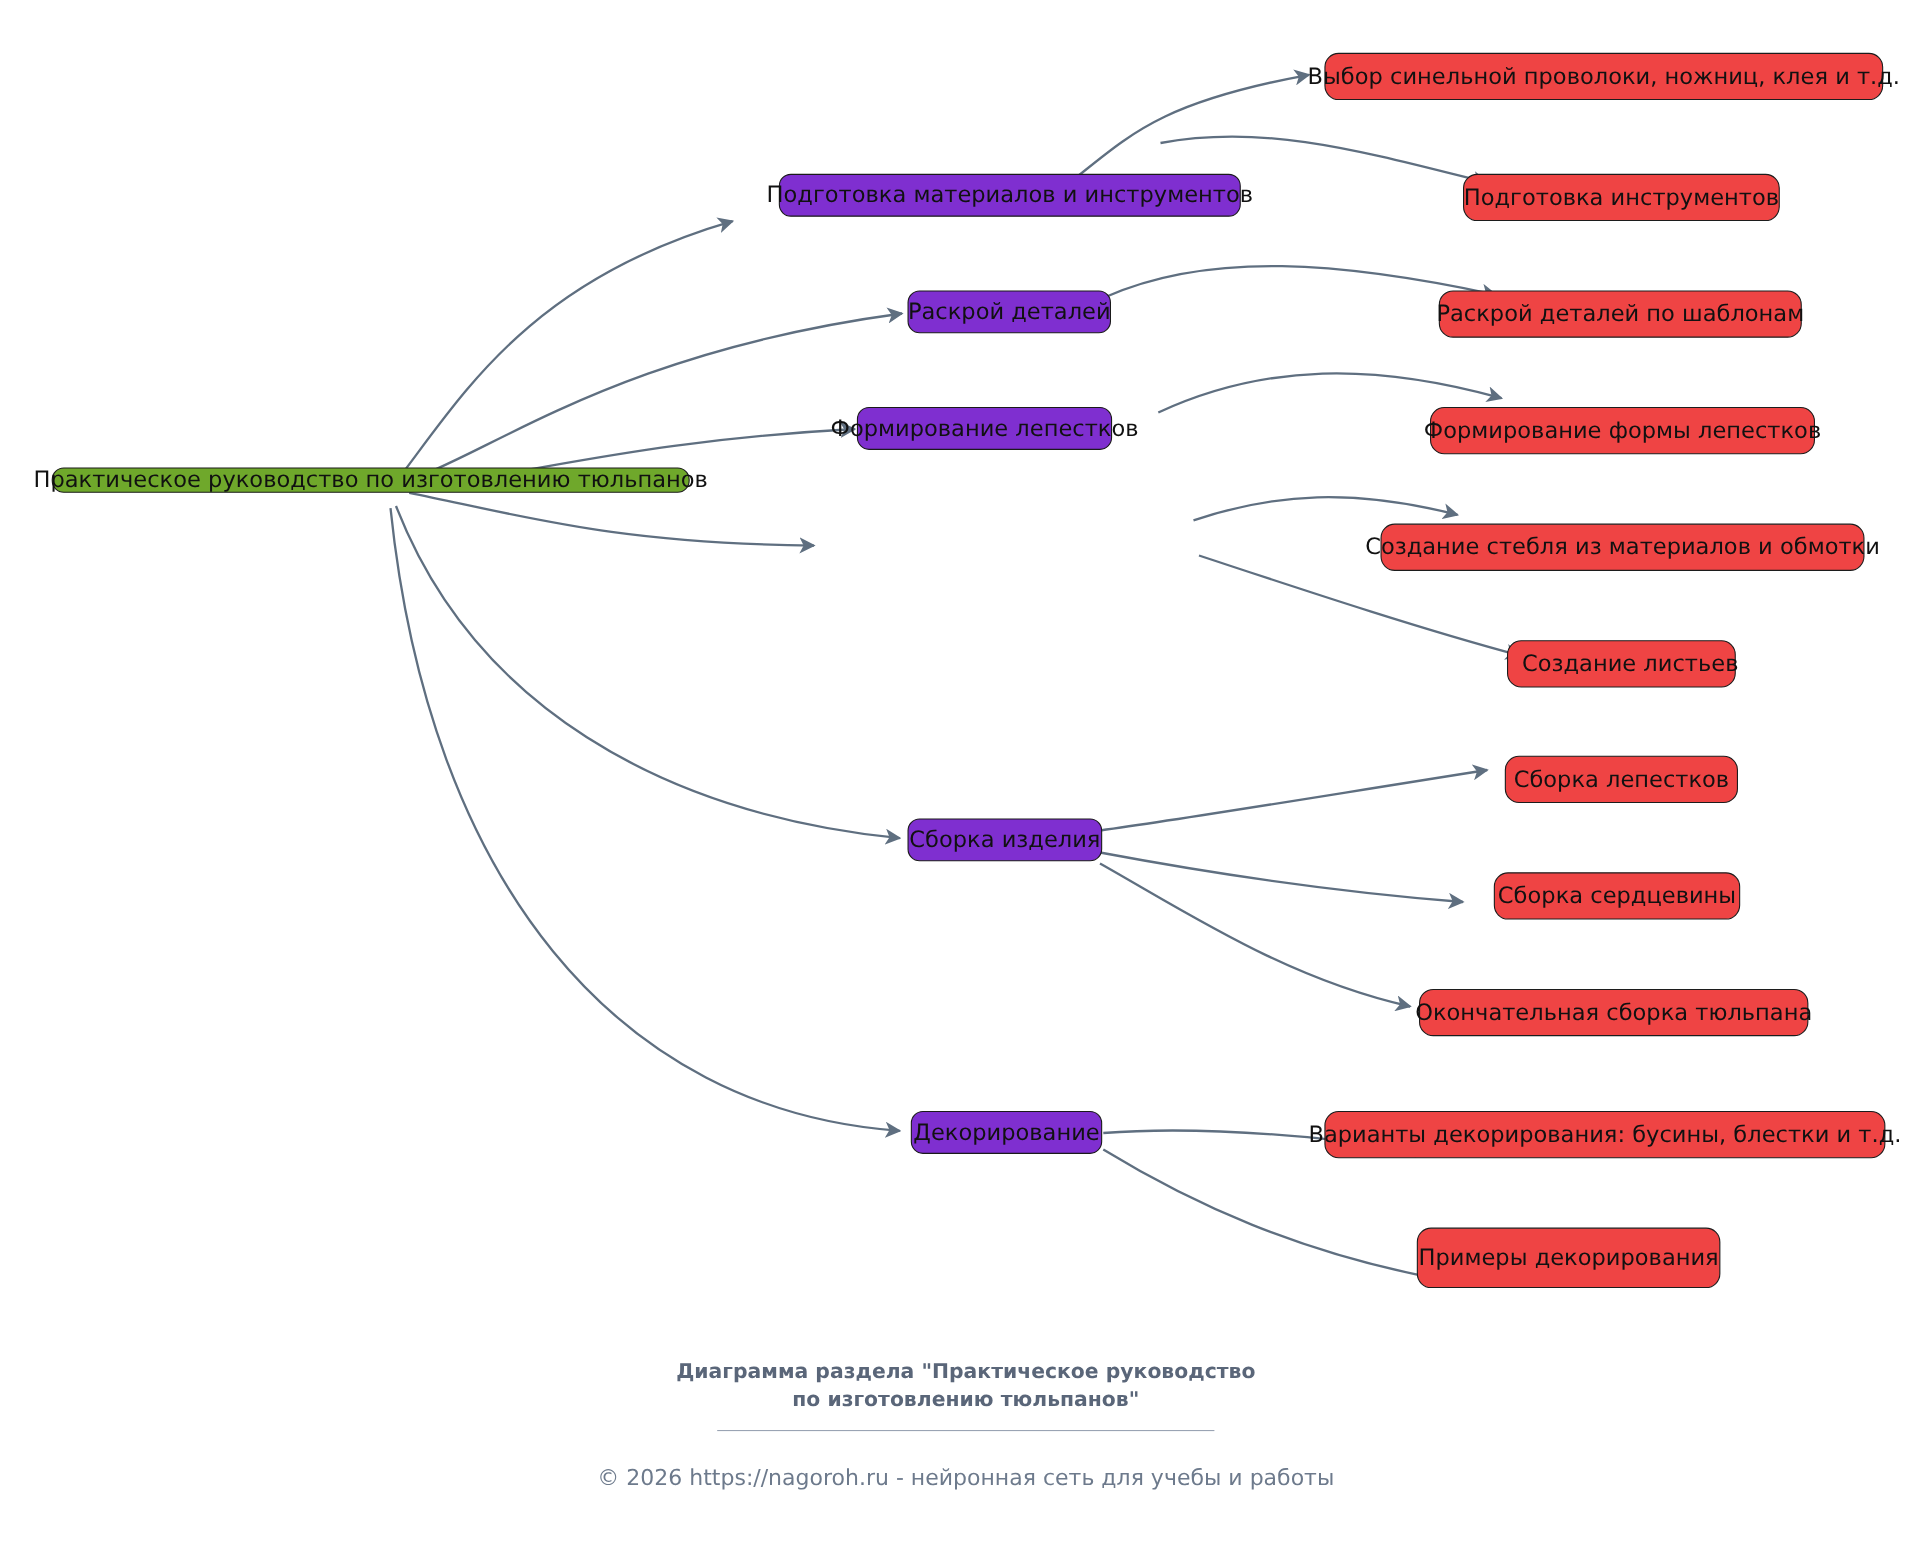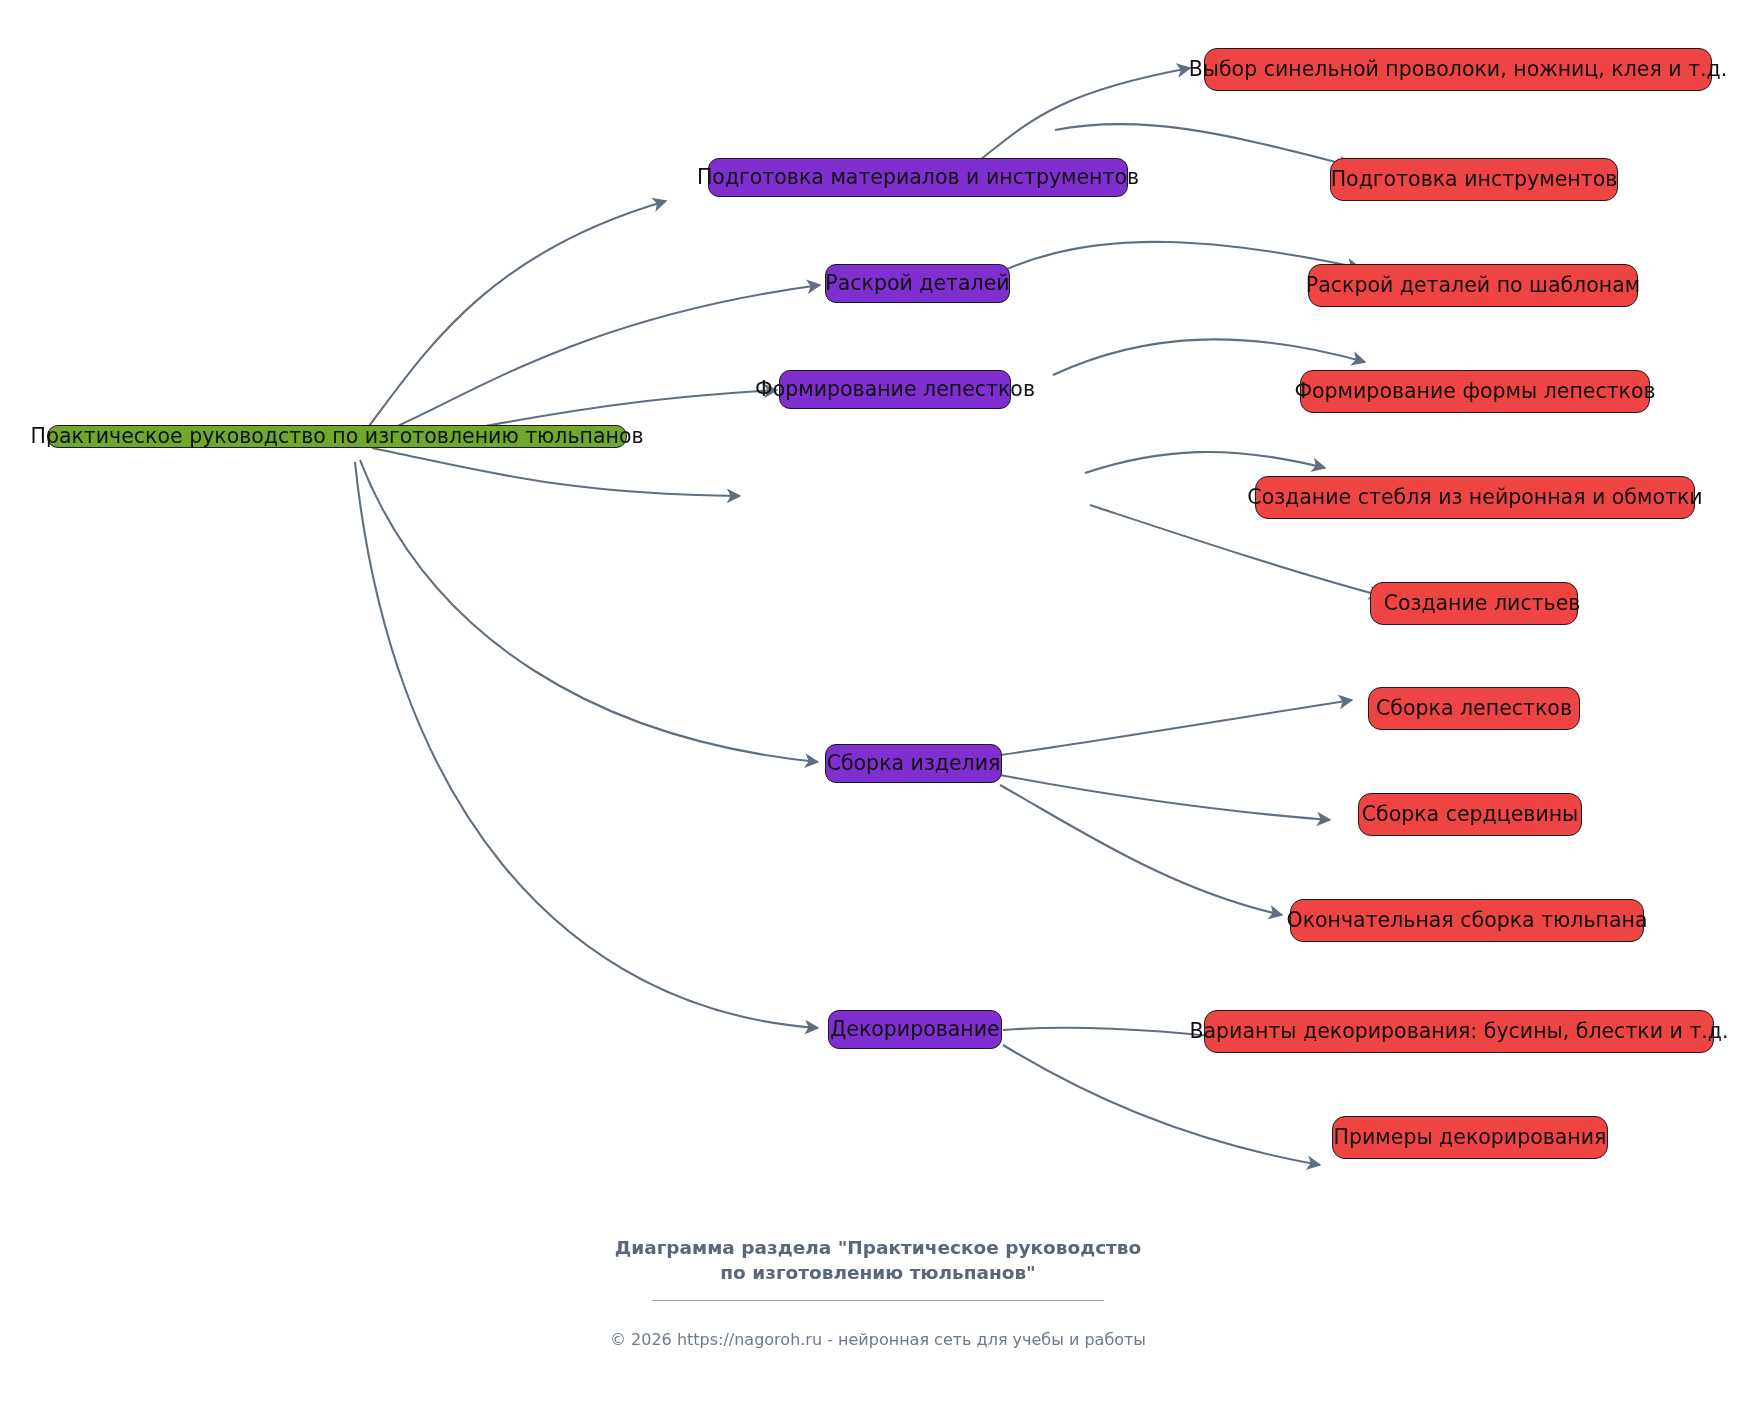--- a/index.html
+++ b/index.html
@@ -77,21 +77,21 @@
     width: 452px;
     height: 0;
     border-top: 1.5px solid #9aa4b4;
   }
   .footer {
     position: absolute;
     left: 0;
     width: 1756px;
     text-align: center;
     color: #6d7a8c;
-    font-size: 16px;
+    font-size: 20px;
     line-height: 1.3;
   }
 </style>
 </head>
 <body>
 
 <div id="canvas">
 
   <svg id="edges" viewBox="0 0 1756 1405" xmlns="http://www.w3.org/2000/svg">
     <defs>
@@ -162,21 +162,21 @@
 
   <div class="node node-leaf" style="left:1308px; top:264px; width:330px; height:43px;">
     <span>Раскрой деталей по шаблонам</span>
   </div>
 
   <div class="node node-leaf" style="left:1300px; top:370px; width:350px; height:43px;">
     <span>Формирование формы лепестков</span>
   </div>
 
   <div class="node node-leaf" style="left:1255px; top:476px; width:440px; height:43px;">
-    <span>Создание стебля из нейронная и обмотки</span>
+    <span>Создание стебля из материалов и обмотки</span>
   </div>
 
   <div class="node node-leaf" style="left:1370px; top:582px; width:208px; height:43px;padding-left:32px;">
     <span>Создание листьев</span>
   </div>
 
   <div class="node node-leaf" style="left:1368px; top:687px; width:212px; height:43px;">
     <span>Сборка лепестков</span>
   </div>
 
@@ -185,21 +185,21 @@
   </div>
 
   <div class="node node-leaf" style="left:1290px; top:899px; width:354px; height:43px;">
     <span>Окончательная сборка тюльпана</span>
   </div>
 
   <div class="node node-leaf" style="left:1204px; top:1010px; width:510px; height:43px;">
     <span>Варианты декорирования: бусины, блестки и т.д.</span>
   </div>
 
-  <div class="node node-leaf" style="left:1332px; top:1116px; width:276px; height:43px;">
+  <div class="node node-leaf" style="left:1288px; top:1116px; width:276px; height:55px;">
     <span>Примеры декорирования</span>
   </div>
 
   <div class="caption" style="top:1236px;">Диаграмма раздела "Практическое руководство</div>
   <div class="caption" style="top:1261px;">по изготовлению тюльпанов"</div>
   <div class="caption-rule" style="top:1300px;"></div>
 
   <div class="footer" style="top:1330px;">© 2026 https://nagoroh.ru - нейронная сеть для учебы и работы</div>
 
 </div>

